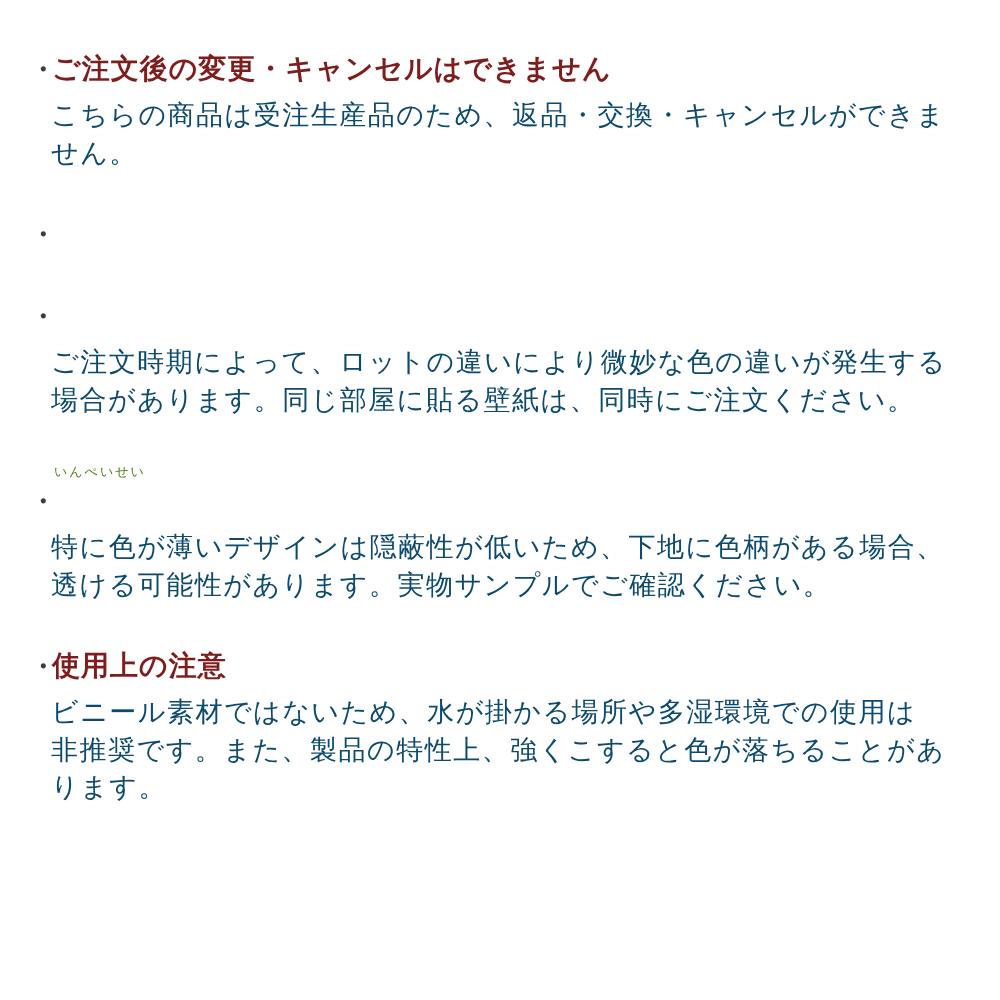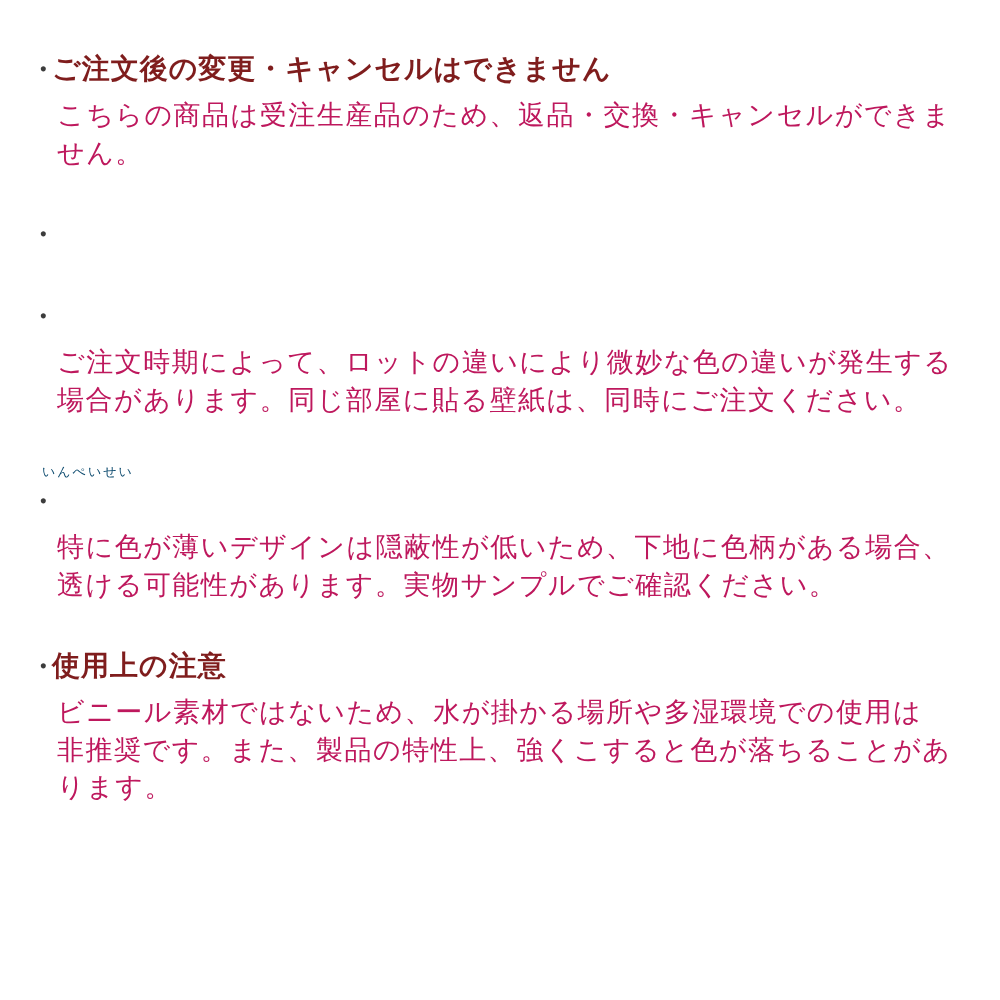--- a/index.html
+++ b/index.html
@@ -38,34 +38,34 @@
     text-align: left;
   }
   .heading {
     font-size: 28px;
     font-weight: 700;
     line-height: 38px;
     letter-spacing: 1px;
     color: #7f1d1d;
   }
   .furigana {
-    margin-left: 12px;
+    margin-left: 24px;
     font-size: 13px;
     letter-spacing: 2px;
     line-height: 20px;
-    color: #0c4a6e;
+    color: #4d7c0f;
   }
   .body-text {
-    margin: 8px 0 0 27px;
+    margin: 8px 0 0 21px;
     width: 915px;
     font-size: 27px;
     line-height: 37.5px;
     letter-spacing: 1.5px;
     white-space: pre-line;
-    color: #be185d;
+    color: #0c4a6e;
   }
 </style>
 </head>
 <body>
 
 <div class="page">
 
   <div class="section">
     <div class="heading-row">
       <span class="bullet">・</span>

